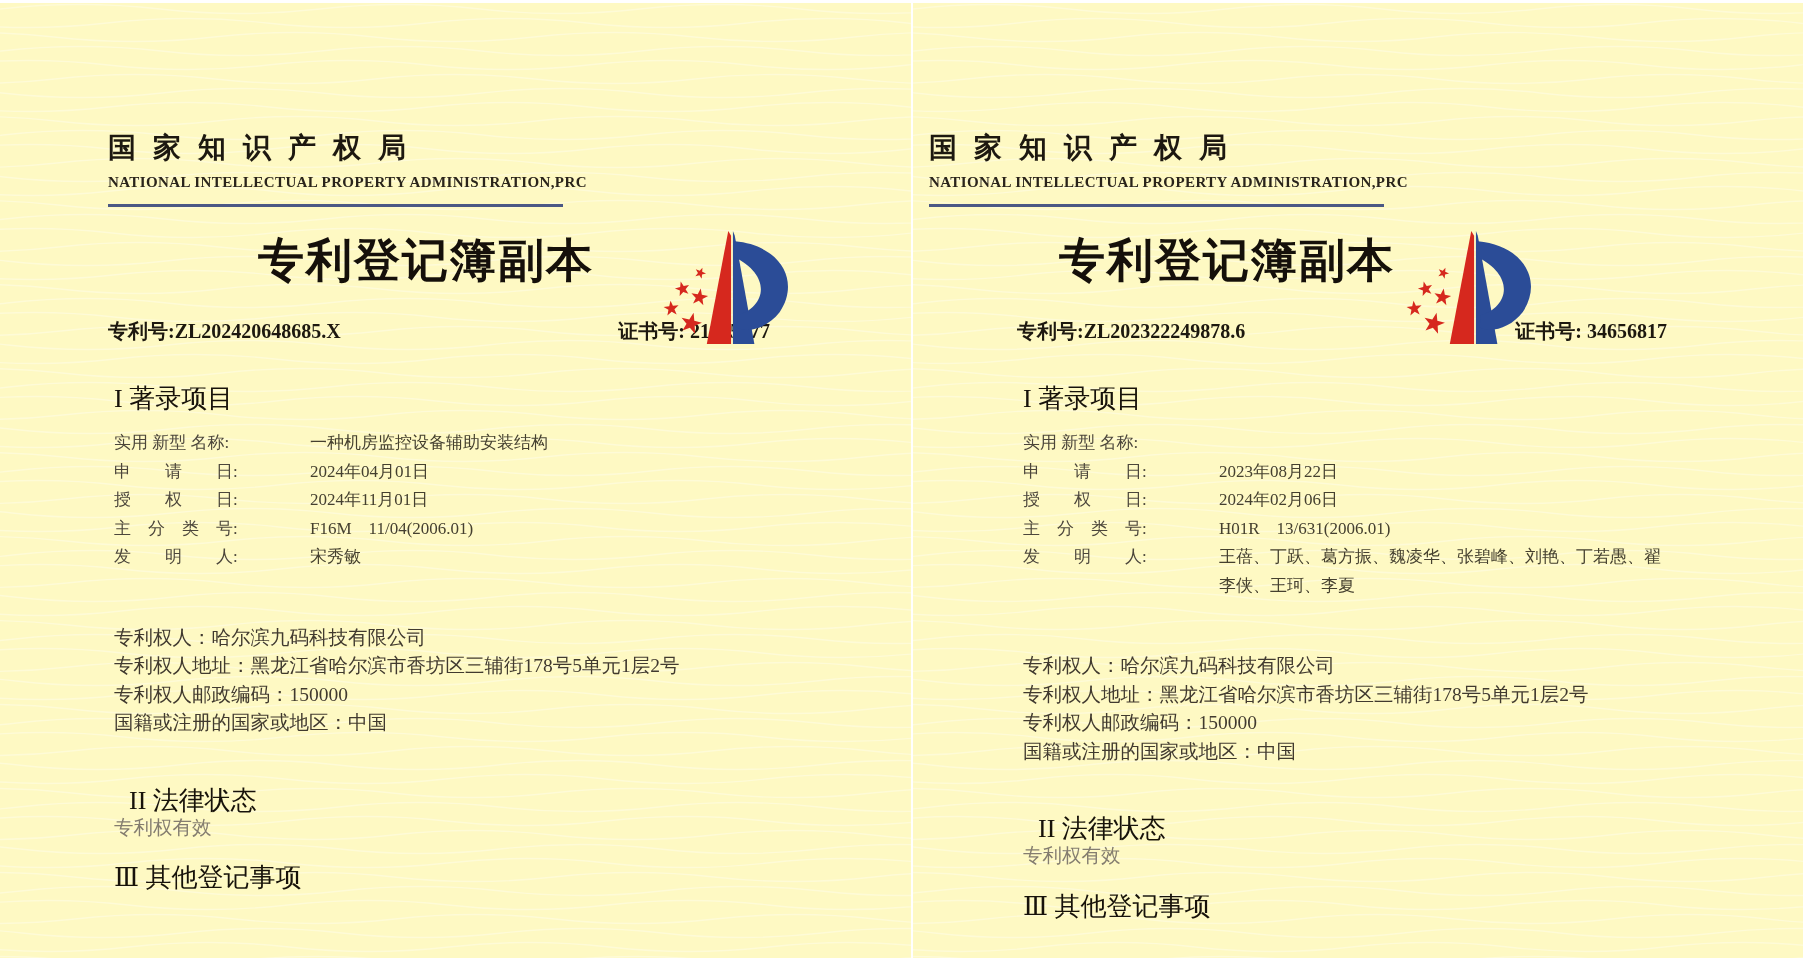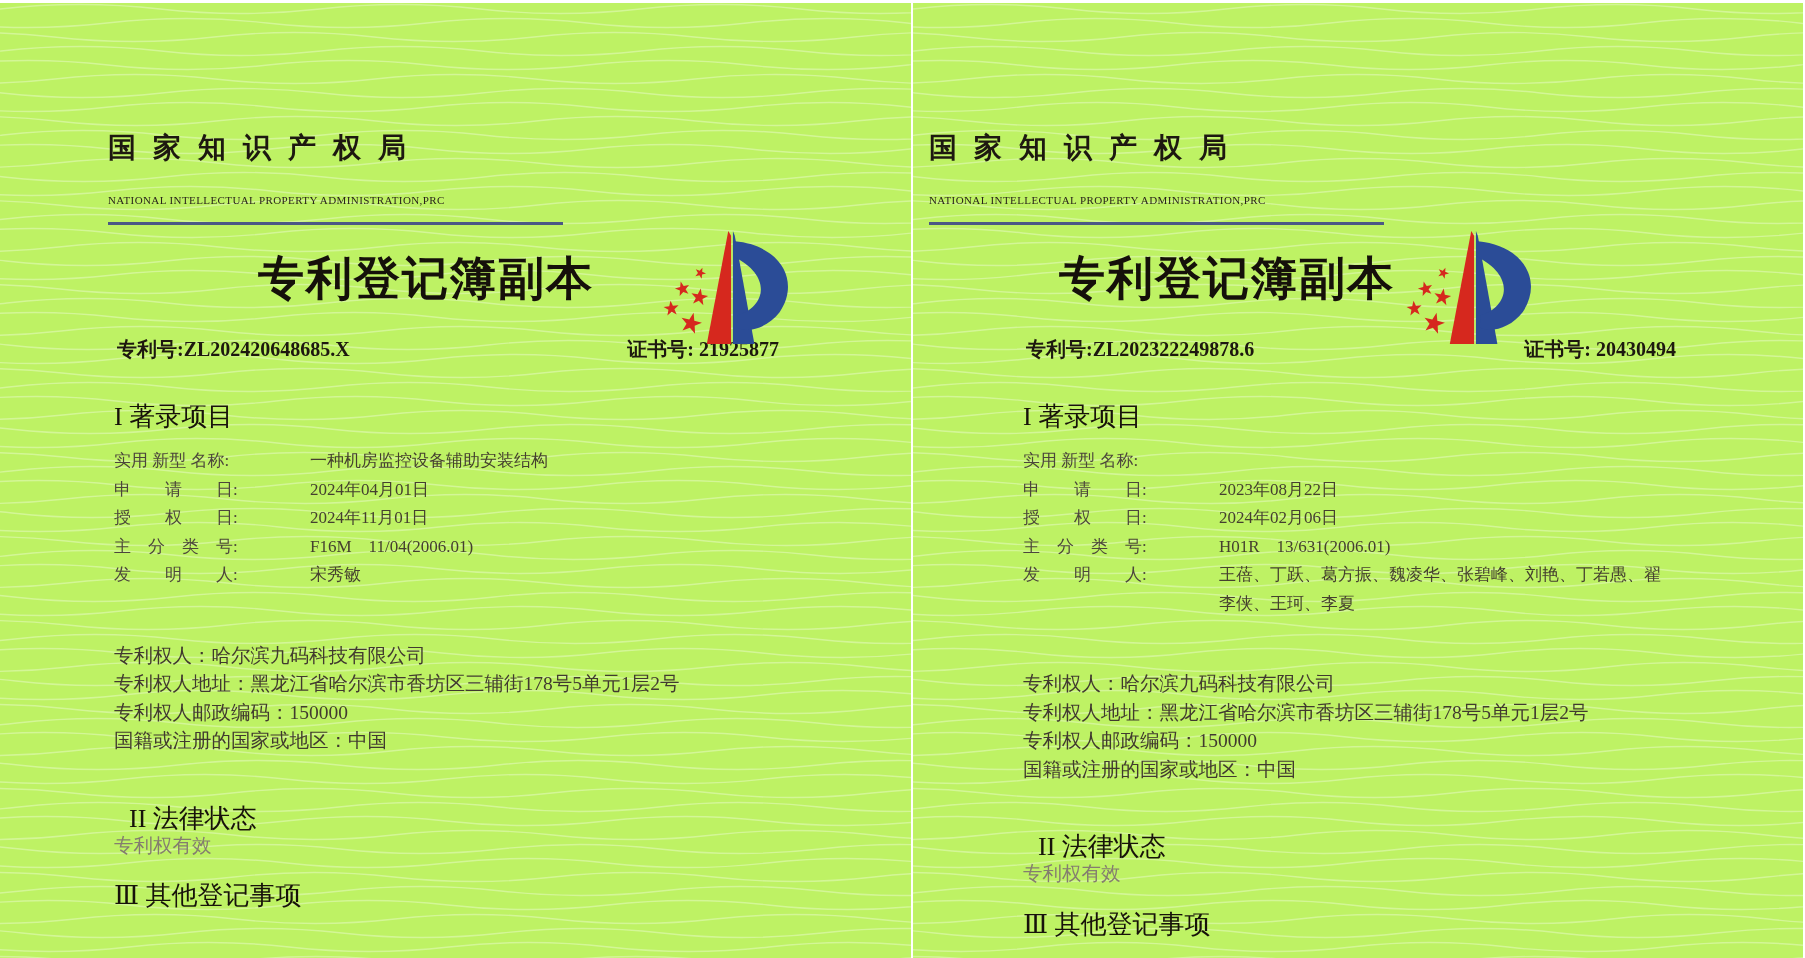--- a/index.html
+++ b/index.html
@@ -4,51 +4,51 @@
 <style>
   html,body{margin:0;padding:0;}
   body{
     width:1805px;height:958px;
     background:#ffffff;
     display:flex;gap:2px;padding-top:3px;box-sizing:border-box;
     font-family:"Liberation Serif","DejaVu Serif",serif;
     overflow:hidden;
   }
   .doc{
-    position:relative;height:955px;background:#bef264;overflow:hidden;flex:none;
+    position:relative;height:955px;background:#fef9c3;overflow:hidden;flex:none;
   }
   .doc-a{width:911px;}
   .doc-b{width:890px;}
   .waves{position:absolute;left:0;top:0;width:100%;height:100%;z-index:0;}
   .content{position:relative;z-index:1;padding:0 30px 0 108px;}
   .doc-b .content{padding-left:104px;}
 
   .hdr{margin-top:130px;}
   .doc-b .hdr{margin-left:-88px;}
   .agency-cn{
     font-size:28px;font-weight:700;color:#1d1810;letter-spacing:5px;line-height:30px;
   }
   .agency-en{
-    margin-top:31px;font-size:11px;font-weight:400;color:#2a241b;
+    margin-top:13px;font-size:15px;font-weight:700;color:#2a241b;
     letter-spacing:0.4px;line-height:13px;white-space:nowrap;
   }
   .rule{margin-top:15px;width:455px;height:3px;background:#4b5885;}
 
   .logo{position:absolute;width:168px;height:138px;top:86px;left:648px;}
   .doc-b .logo{left:478px;}
 
   .doc-title{
     margin:26px 0 0 150px;font-size:46px;font-weight:700;color:#15100a;
     letter-spacing:2px;line-height:56px;white-space:nowrap;
   }
   .doc-b .doc-title{margin-left:42px;}
 
   .nums{
     margin-top:29px;display:flex;justify-content:space-between;
-    font-size:20px;font-weight:700;color:#1d180f;line-height:27px;margin-left:9px;
+    font-size:20px;font-weight:700;color:#1d180f;line-height:27px;
   }
   .doc-a .nums{width:662px;}
   .doc-b .nums{width:650px;}
 
   .sec{margin-top:41px;font-size:26px;font-weight:400;color:#17120a;line-height:26px;margin-left:6px;}
   .sec2{margin-top:50px;margin-left:21px;}
   .sec3{margin-top:23px;}
 
   .fields{margin-top:17px;margin-left:6px;}
   .frow{display:flex;font-size:17px;line-height:28.5px;color:#4c463b;}
@@ -283,21 +283,21 @@
       <use href="#star-shape" transform="translate(55,80) scale(0.95) rotate(9)" fill="#d6281e"></use>
       <use href="#star-shape" transform="translate(25,92) scale(0.85) rotate(-6)" fill="#d6281e"></use>
       <use href="#star-shape" transform="translate(46,108) scale(1.18) rotate(14)" fill="#d6281e"></use>
       <polygon points="86,9 89,14 89,130 63,130" fill="#d6281e"></polygon>
       <polygon points="91,9 93,14 114,130 91,130" fill="#2b4c97"></polygon>
       <path d="M93,20 C141,24 164,62 141,96 C128,113 106,119 95,112 L96,99 C124,92 136,58 91,36 Z" fill="#2b4c97"></path>
     </svg>
     <h1 class="doc-title">专利登记簿副本</h1>
     <div class="nums">
       <span>专利号:ZL202322249878.6</span>
-      <span>证书号: 20430494</span>
+      <span>证书号: 34656817</span>
     </div>
     <div class="sec">I 著录项目</div>
     <div class="fields">
       <div class="frow">
         <span class="flabel">实用 新型 名称:</span>
       </div>
       <div class="frow">
         <span class="flabel">申　　请　　日:</span>
         <span class="fvalue">2023年08月22日</span>
       </div>

